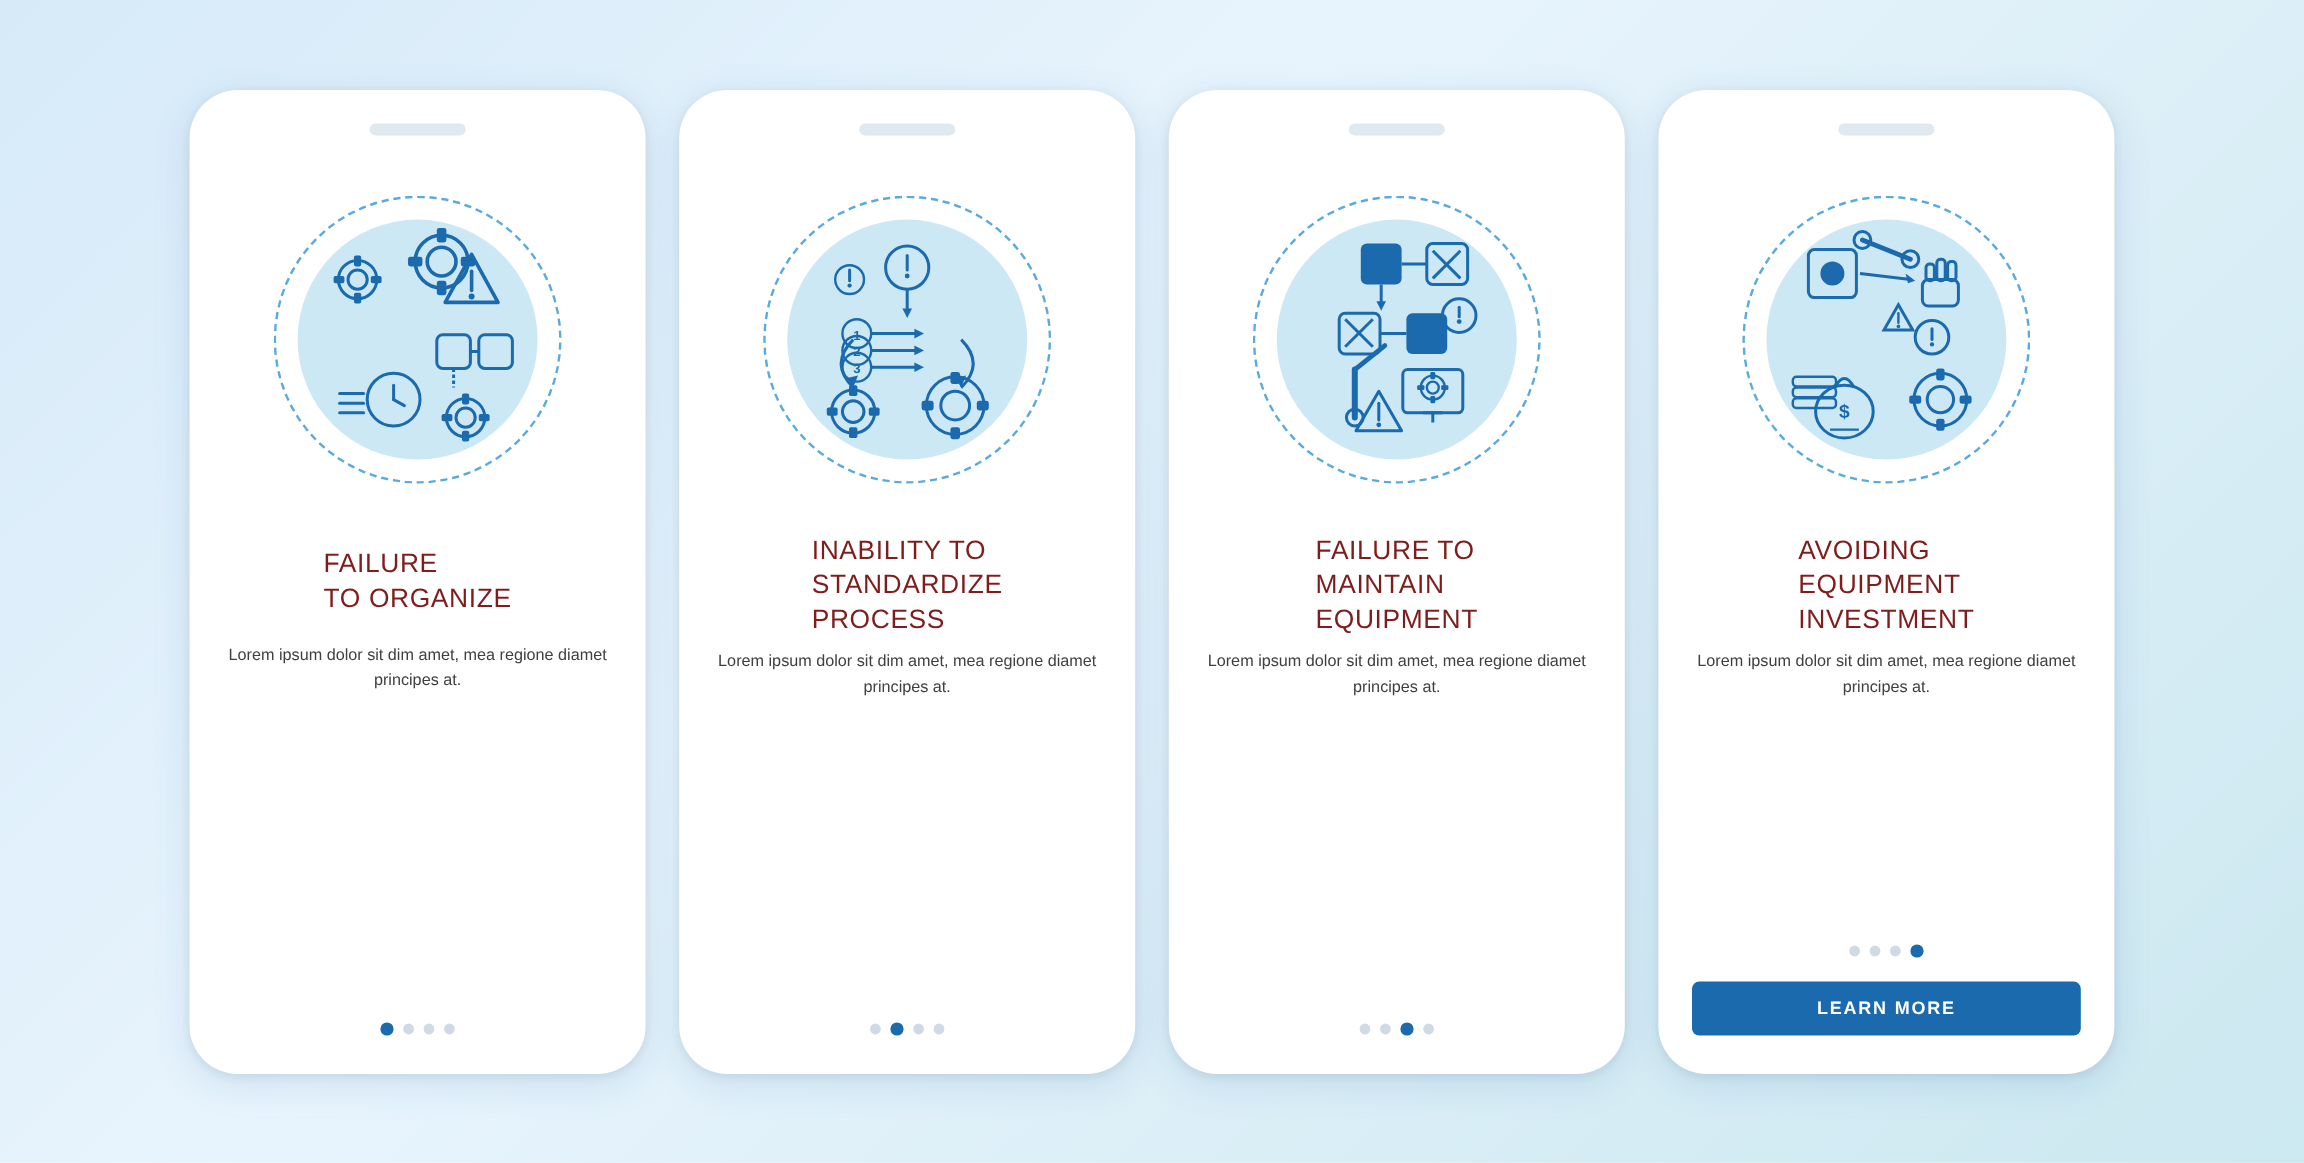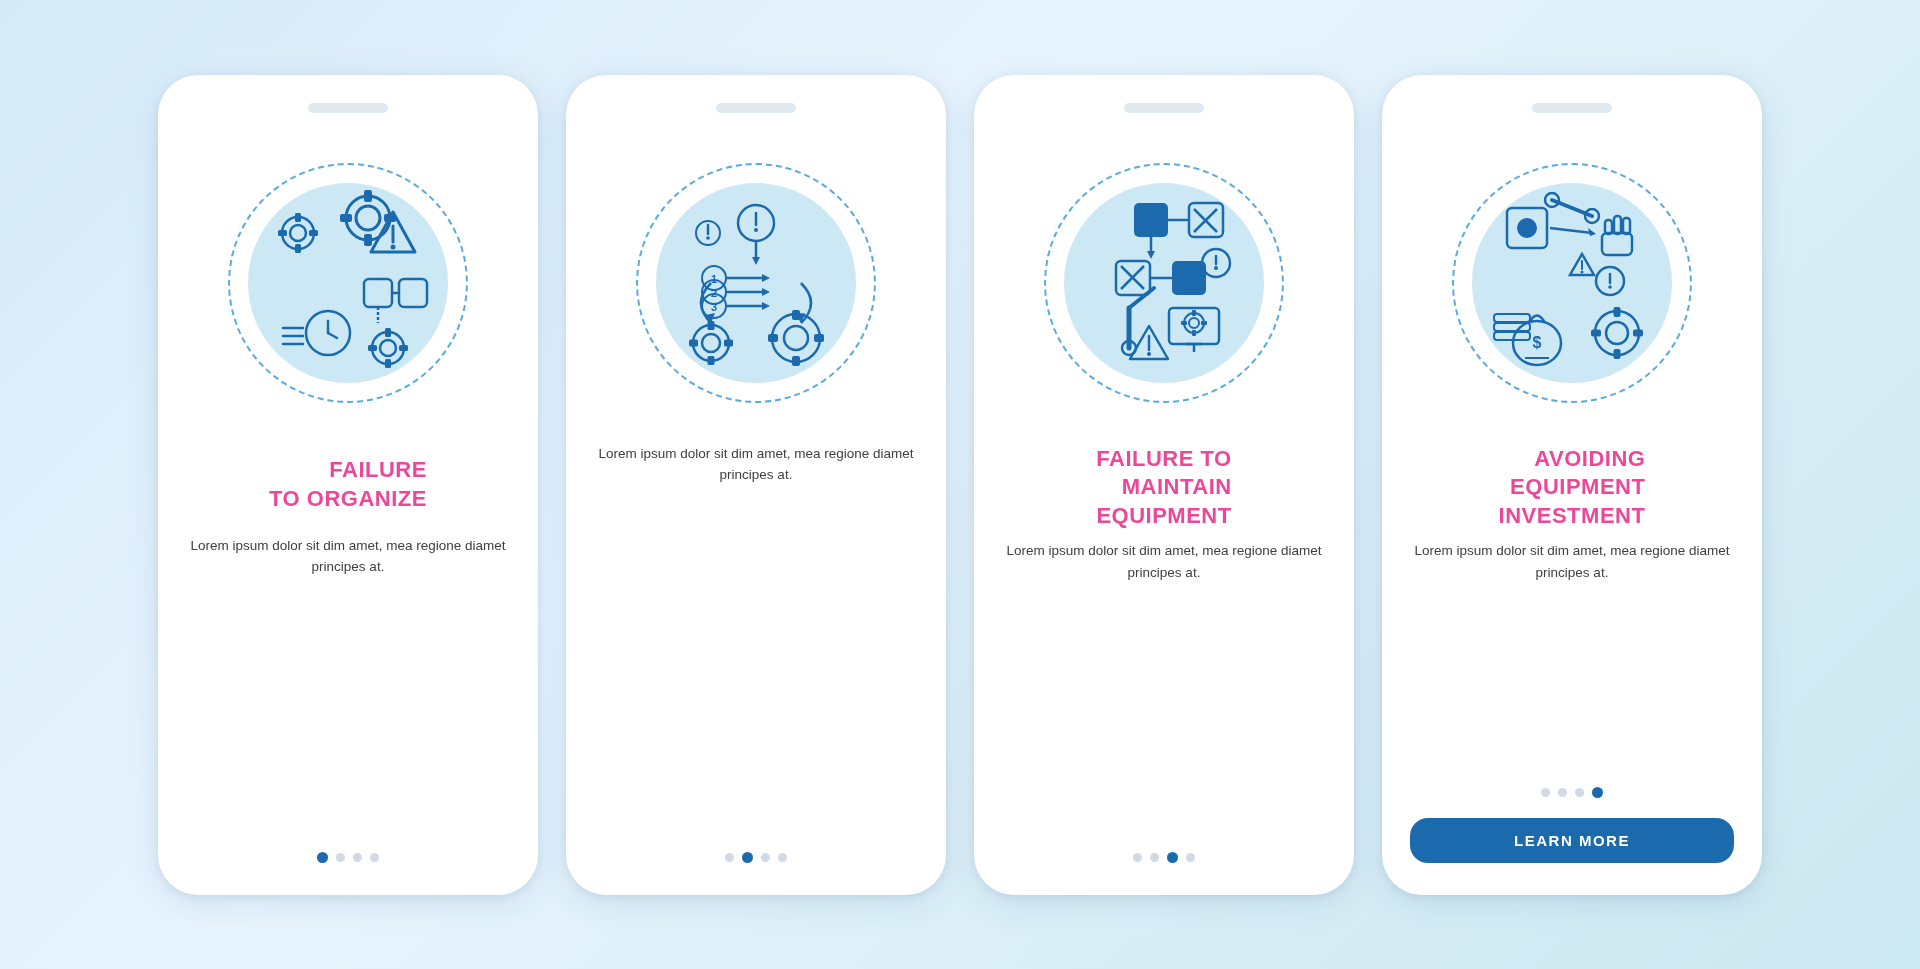--- a/index.html
+++ b/index.html
@@ -81,23 +81,23 @@
     }
 
     .svg-icon {
       position: relative;
       z-index: 2;
     }
 
     
     .card-title {
       font-size: 22px;
-      font-weight: 700;
-      color: #ec4899;
-      text-align: right;
+      font-weight: 400;
+      color: #7f1d1d;
+      text-align: left;
       line-height: 1.3;
       margin-top: 12px;
       text-transform: uppercase;
       letter-spacing: 0.5px;
       min-height: 80px;
       display: flex;
       align-items: center;
       justify-content: center;
     }
 
@@ -132,21 +132,21 @@
       width: 11px;
       height: 11px;
     }
 
     
     .learn-more-btn {
       margin-top: 20px;
       background: #1a6aad;
       color: #fff;
       border: none;
-      border-radius: 18px;
+      border-radius: 6px;
       padding: 14px 48px;
       font-size: 15px;
       font-weight: 700;
       letter-spacing: 1.5px;
       text-transform: uppercase;
       cursor: pointer;
       width: 100%;
     }
   </style>
 </head>
@@ -285,20 +285,23 @@
         <polygon points="155,150 150,142 159,140" fill="#1a6aad"></polygon>
         <path d="M65,110 Q45,130 65,150" fill="none" stroke="#1a6aad" stroke-width="2.5"></path>
         <polygon points="65,150 60,142 69,140" fill="#1a6aad"></polygon>
 
         <circle cx="62" cy="60" r="12" fill="none" stroke="#1a6aad" stroke-width="2"></circle>
         <line x1="62" y1="52" x2="62" y2="61" stroke="#1a6aad" stroke-width="2.5" stroke-linecap="round"></line>
         <circle cx="62" cy="65" r="1.8" fill="#1a6aad"></circle>
       </svg>
     </div>
 
+    <div class="card-title" style="white-space:pre-line;">INABILITY TO
+STANDARDIZE
+PROCESS</div>
     <div class="card-body">Lorem ipsum dolor sit dim amet, mea regione diamet principes at.</div>
 
     <div class="dots-row">
       <div class="dot"></div>
       <div class="dot active"></div>
       <div class="dot"></div>
       <div class="dot"></div>
     </div>
   </div>
 

